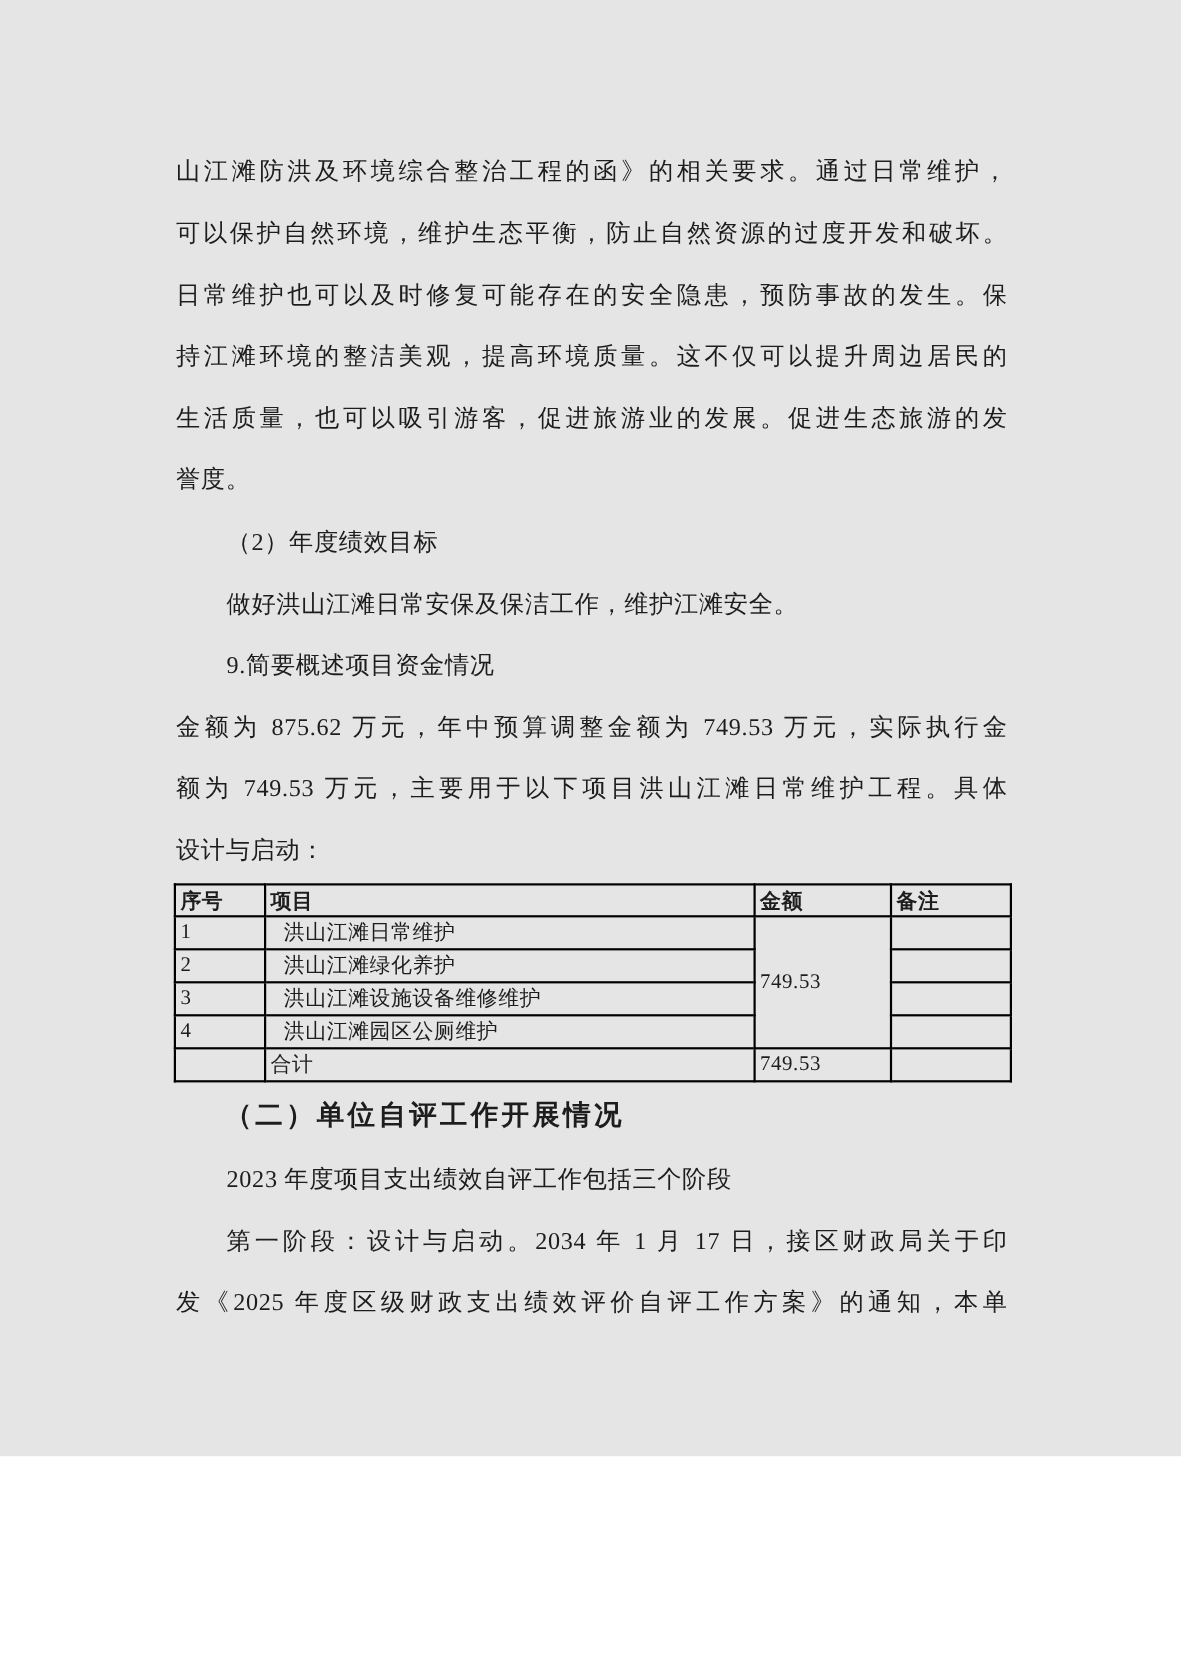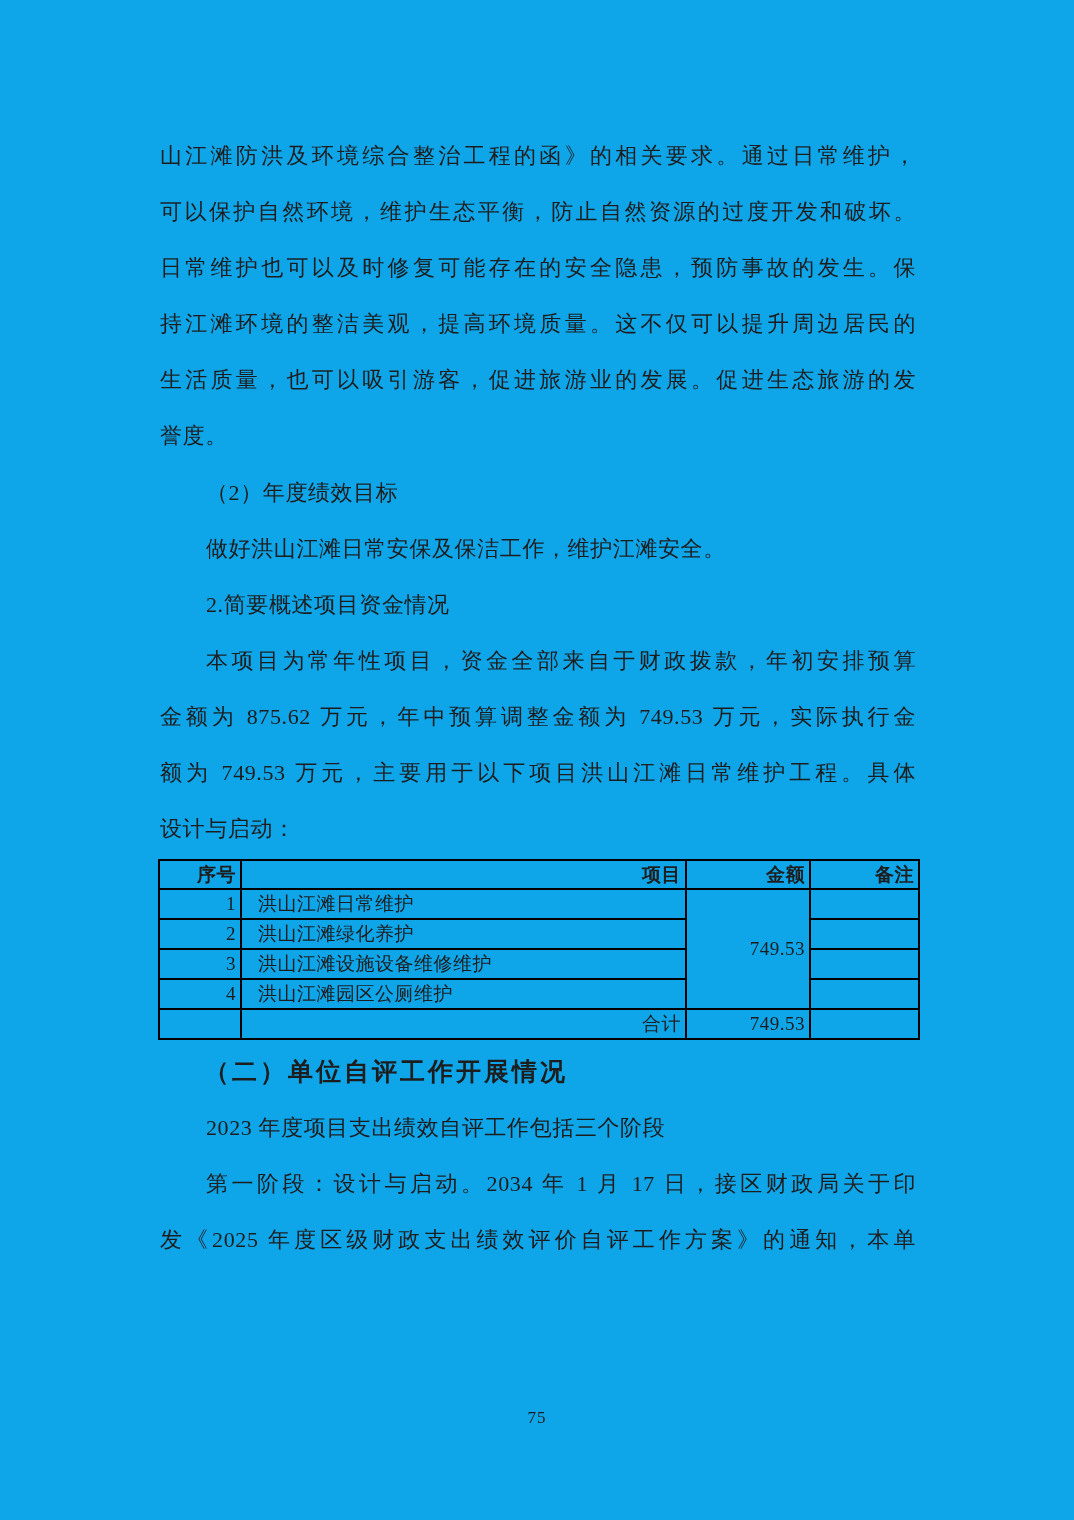--- a/index.html
+++ b/index.html
@@ -1,21 +1,21 @@
 <!DOCTYPE html>
 <html><head>
 <meta charset="utf-8">
 <style>
   html, body { margin: 0; padding: 0; background: #ffffff; }
 
   .page {
     position: relative;
     width: 1074px;
-    height: 1520px;
-    background: #0ea5e9;
+    height: 1324px;
+    background: #e5e5e5;
     font-family: "Liberation Serif", "DejaVu Serif", serif;
     color: #1d1d1d;
     overflow: hidden;
   }
 
   .content {
     position: absolute;
     left: 160px;
     top: 128px;
     width: 756px;
@@ -42,32 +42,32 @@
     table-layout: fixed;
     width: 760px;
     margin-left: -2px;
     margin-top: 2px;
   }
   .money-table th, .money-table td {
     border: 2px solid #000000;
     font-size: 19px;
     height: 28px;
     padding: 0 4px;
-    text-align: right;
+    text-align: left;
     vertical-align: middle;
     overflow: hidden;
     letter-spacing: 0.5px;
   }
   .money-table th { font-weight: bold; height: 27px; }
   .money-table td.item-cell { text-align: left; padding-left: 16px; }
 
   .sec-heading {
     margin-top: 13px;
     padding-left: 44px;
-    font-family: Liberation Sans, sans-serif;
+    font-family: Liberation Mono, monospace;
     font-weight: bold;
     font-size: 25px;
     line-height: 37px;
     letter-spacing: 3px;
   }
 
   .sec-body { margin-top: 10px; }
 
   .page-number {
     position: absolute;
@@ -92,24 +92,23 @@
         <div class="t-line">持江滩环境的整洁美观，提高环境质量。这不仅可以提升周边居民的</div>
         <div class="t-line">生活质量，也可以吸引游客，促进旅游业的发展。促进生态旅游的发</div>
         <div class="t-line short">誉度。</div>
       </div>
 
 
     <div class="t-line short ind">（2）年度绩效目标</div>
 
     <div class="t-line short ind">做好洪山江滩日常安保及保洁工作，维护江滩安全。</div>
 
-    <div class="t-line short ind">2.简要概述项目资金情况</div>
+    <div class="t-line short ind">9.简要概述项目资金情况</div>
 
     <div>
-        <div class="t-line ind">本项目为常年性项目，资金全部来自于财政拨款，年初安排预算</div>
         <div class="t-line">金额为 875.62 万元，年中预算调整金额为 749.53 万元，实际执行金</div>
         <div class="t-line">额为 749.53 万元，主要用于以下项目洪山江滩日常维护工程。具体</div>
         <div class="t-line short">设计与启动：</div>
       </div>
 
     <table class="money-table">
       <colgroup>
         <col style="width:82px">
         <col style="width:445px">
         <col style="width:124px">

